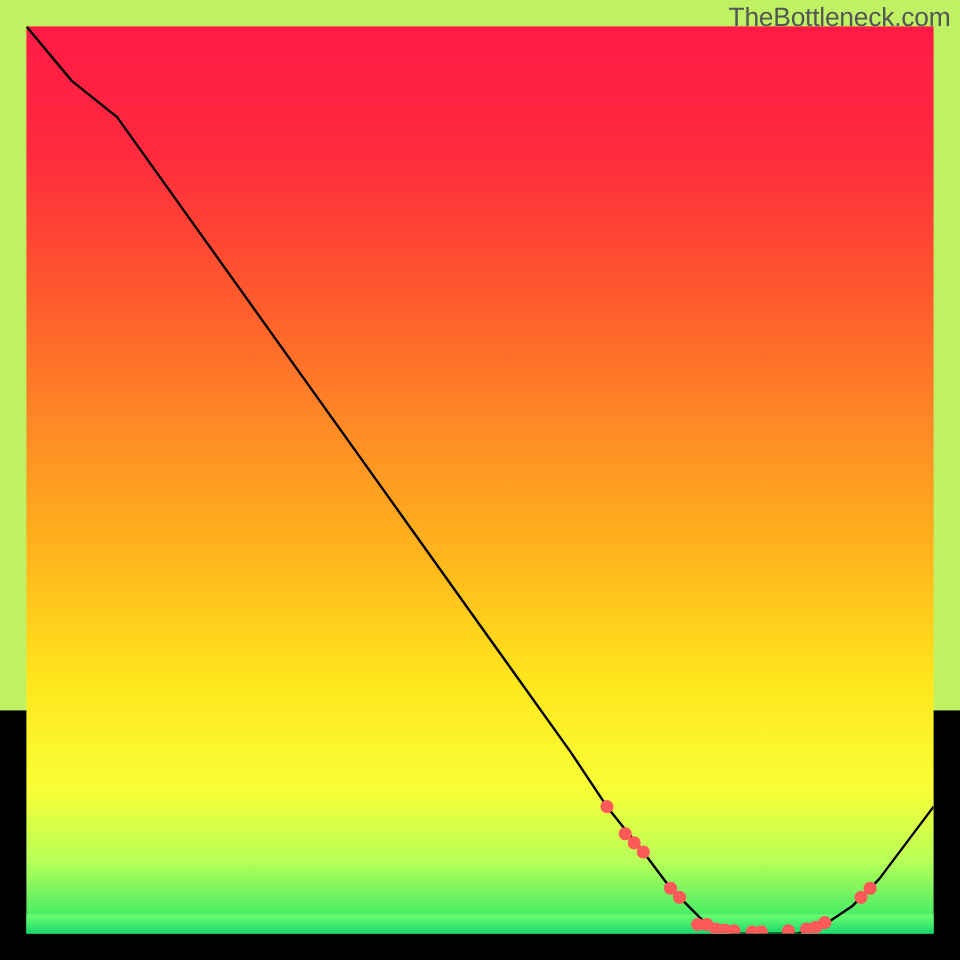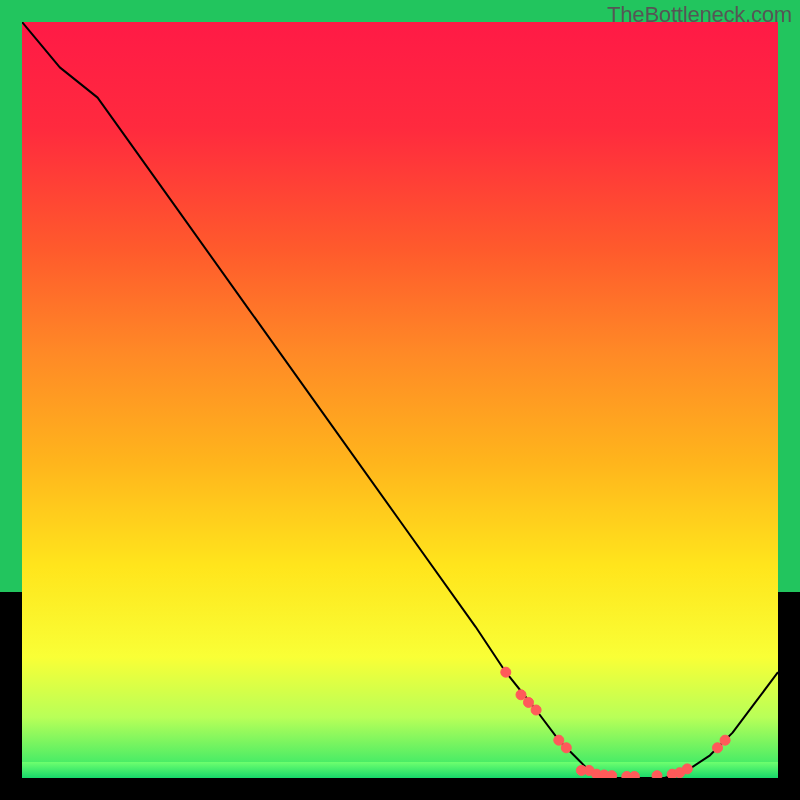--- a/index.html
+++ b/index.html
@@ -8,21 +8,21 @@
     width: 800px;
     height: 800px;
     background: #000;
     overflow: hidden;
     font-family: Arial, Helvetica, sans-serif;
   }
   .frame {
     position: relative;
     width: 800px;
     height: 592px;
-    background: #22c55e;
+    background: #bef264;
   }
   .watermark {
     position: absolute;
     top: 2px;
     right: 8px;
     color: #555;
     font-size: 22px;
     font-weight: 500;
     letter-spacing: -0.2px;
     z-index: 30;

